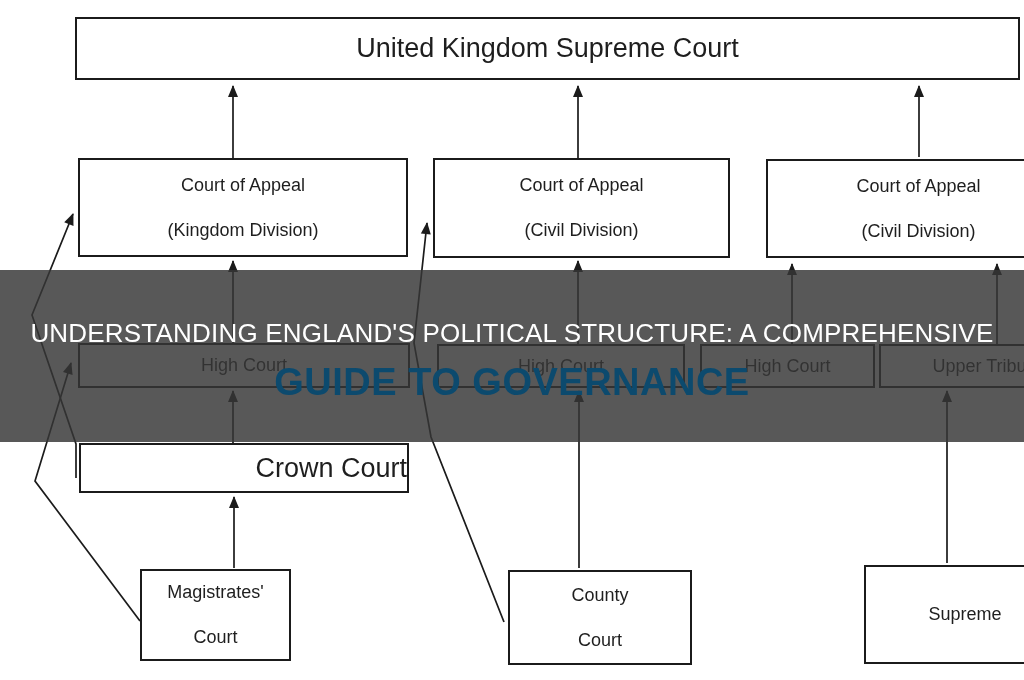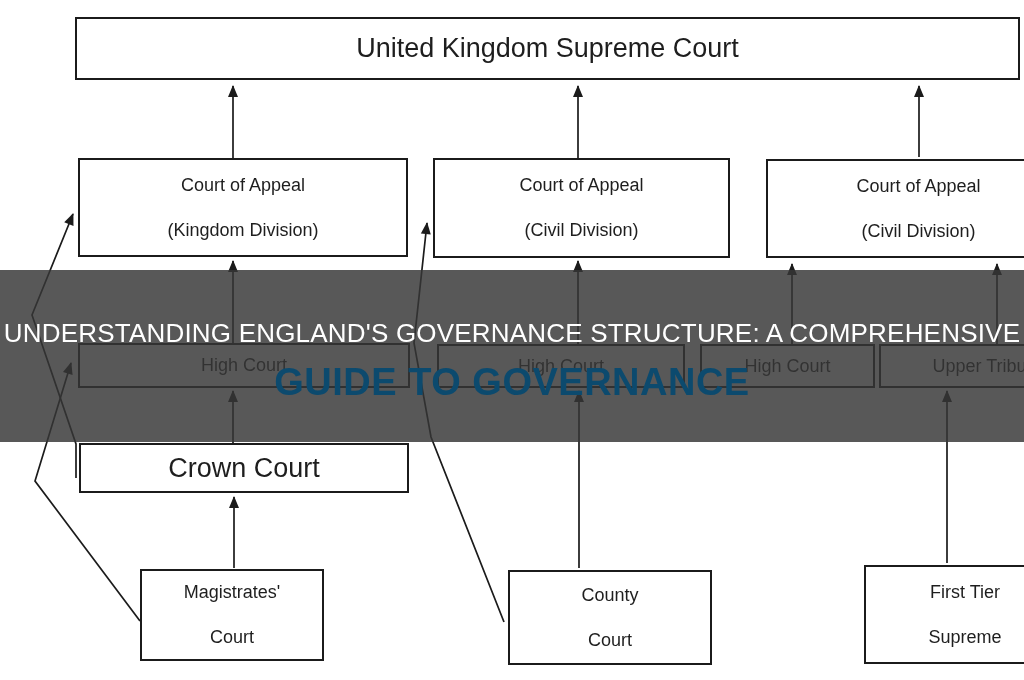--- a/index.html
+++ b/index.html
@@ -85,37 +85,36 @@
   </div>
 
   <div class="node single" style="left:700px;top:344px;width:175px;height:44px;">
     <span>High Court</span>
   </div>
 
   <div class="node single" style="left:879px;top:344px;width:225px;height:44px;">
     <span>Upper Tribunal</span>
   </div>
 
-  <div class="node single" style="left:79px;top:443px;width:330px;height:50px;font-size:27px;">
+  <div class="node single" style="left:79px;top:443px;width:330px;height:50px;font-size:27px;align-items:flex-end;">
     <span>Crown Court</span>
   </div>
 
-  <div class="node" style="left:140px;top:569px;width:184px;height:92px;">
+  <div class="node" style="left:140px;top:569px;width:151px;height:92px;">
     <span>Magistrates'</span>
     <span>Court</span>
   </div>
 
-  <div class="node" style="left:508px;top:570px;width:204px;height:95px;">
+  <div class="node" style="left:508px;top:570px;width:184px;height:95px;">
     <span>County</span>
     <span>Court</span>
   </div>
 
   <div class="node" style="left:864px;top:565px;width:202px;height:99px;">
-    <span>First Tier</span>
     <span>Supreme</span>
   </div>
 
   <div class="banner" style="background: rgba(54, 54, 54, 0.83);">
-    <div class="banner-line1" style="color: rgb(255, 255, 255);">UNDERSTANDING ENGLAND'S GOVERNANCE STRUCTURE: A COMPREHENSIVE</div>
+    <div class="banner-line1" style="color: rgb(255, 255, 255);">UNDERSTANDING ENGLAND'S POLITICAL STRUCTURE: A COMPREHENSIVE</div>
     <div class="banner-line2" style="color: #0c4a6e; font-weight: bold;">GUIDE TO GOVERNANCE</div>
   </div>
 
 </div>
 
 </body></html>

